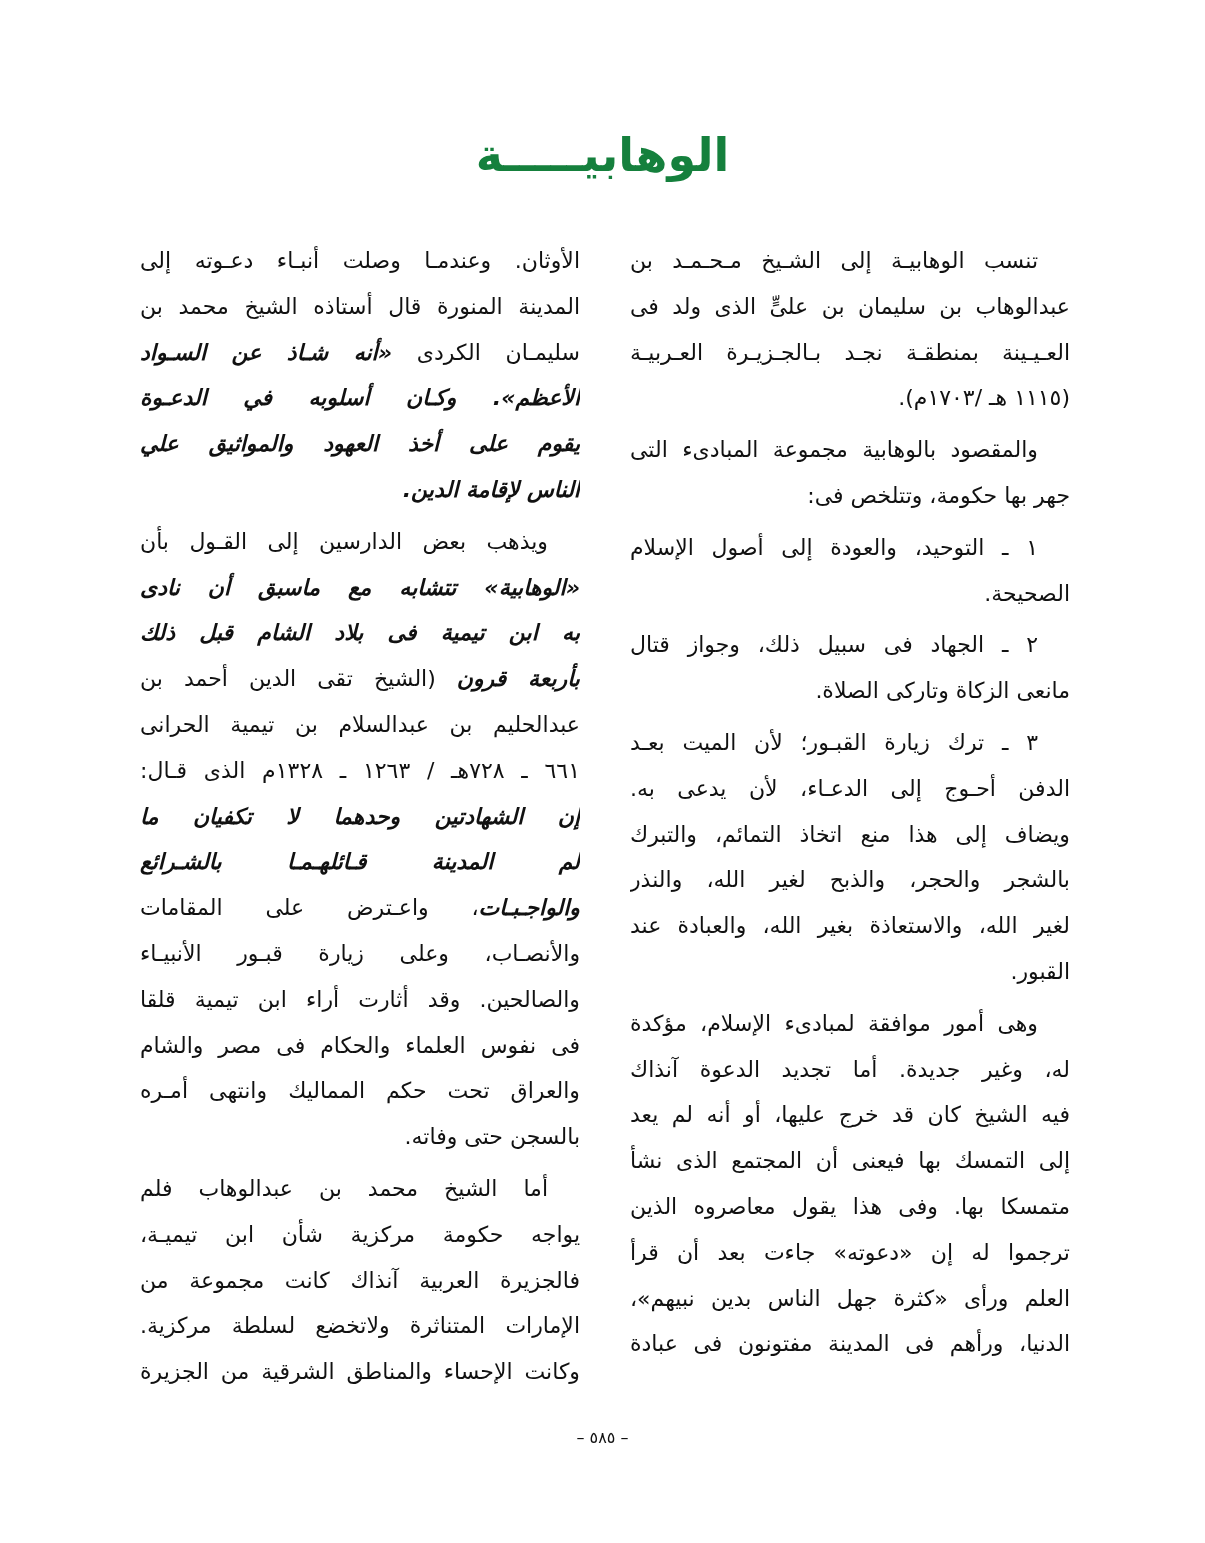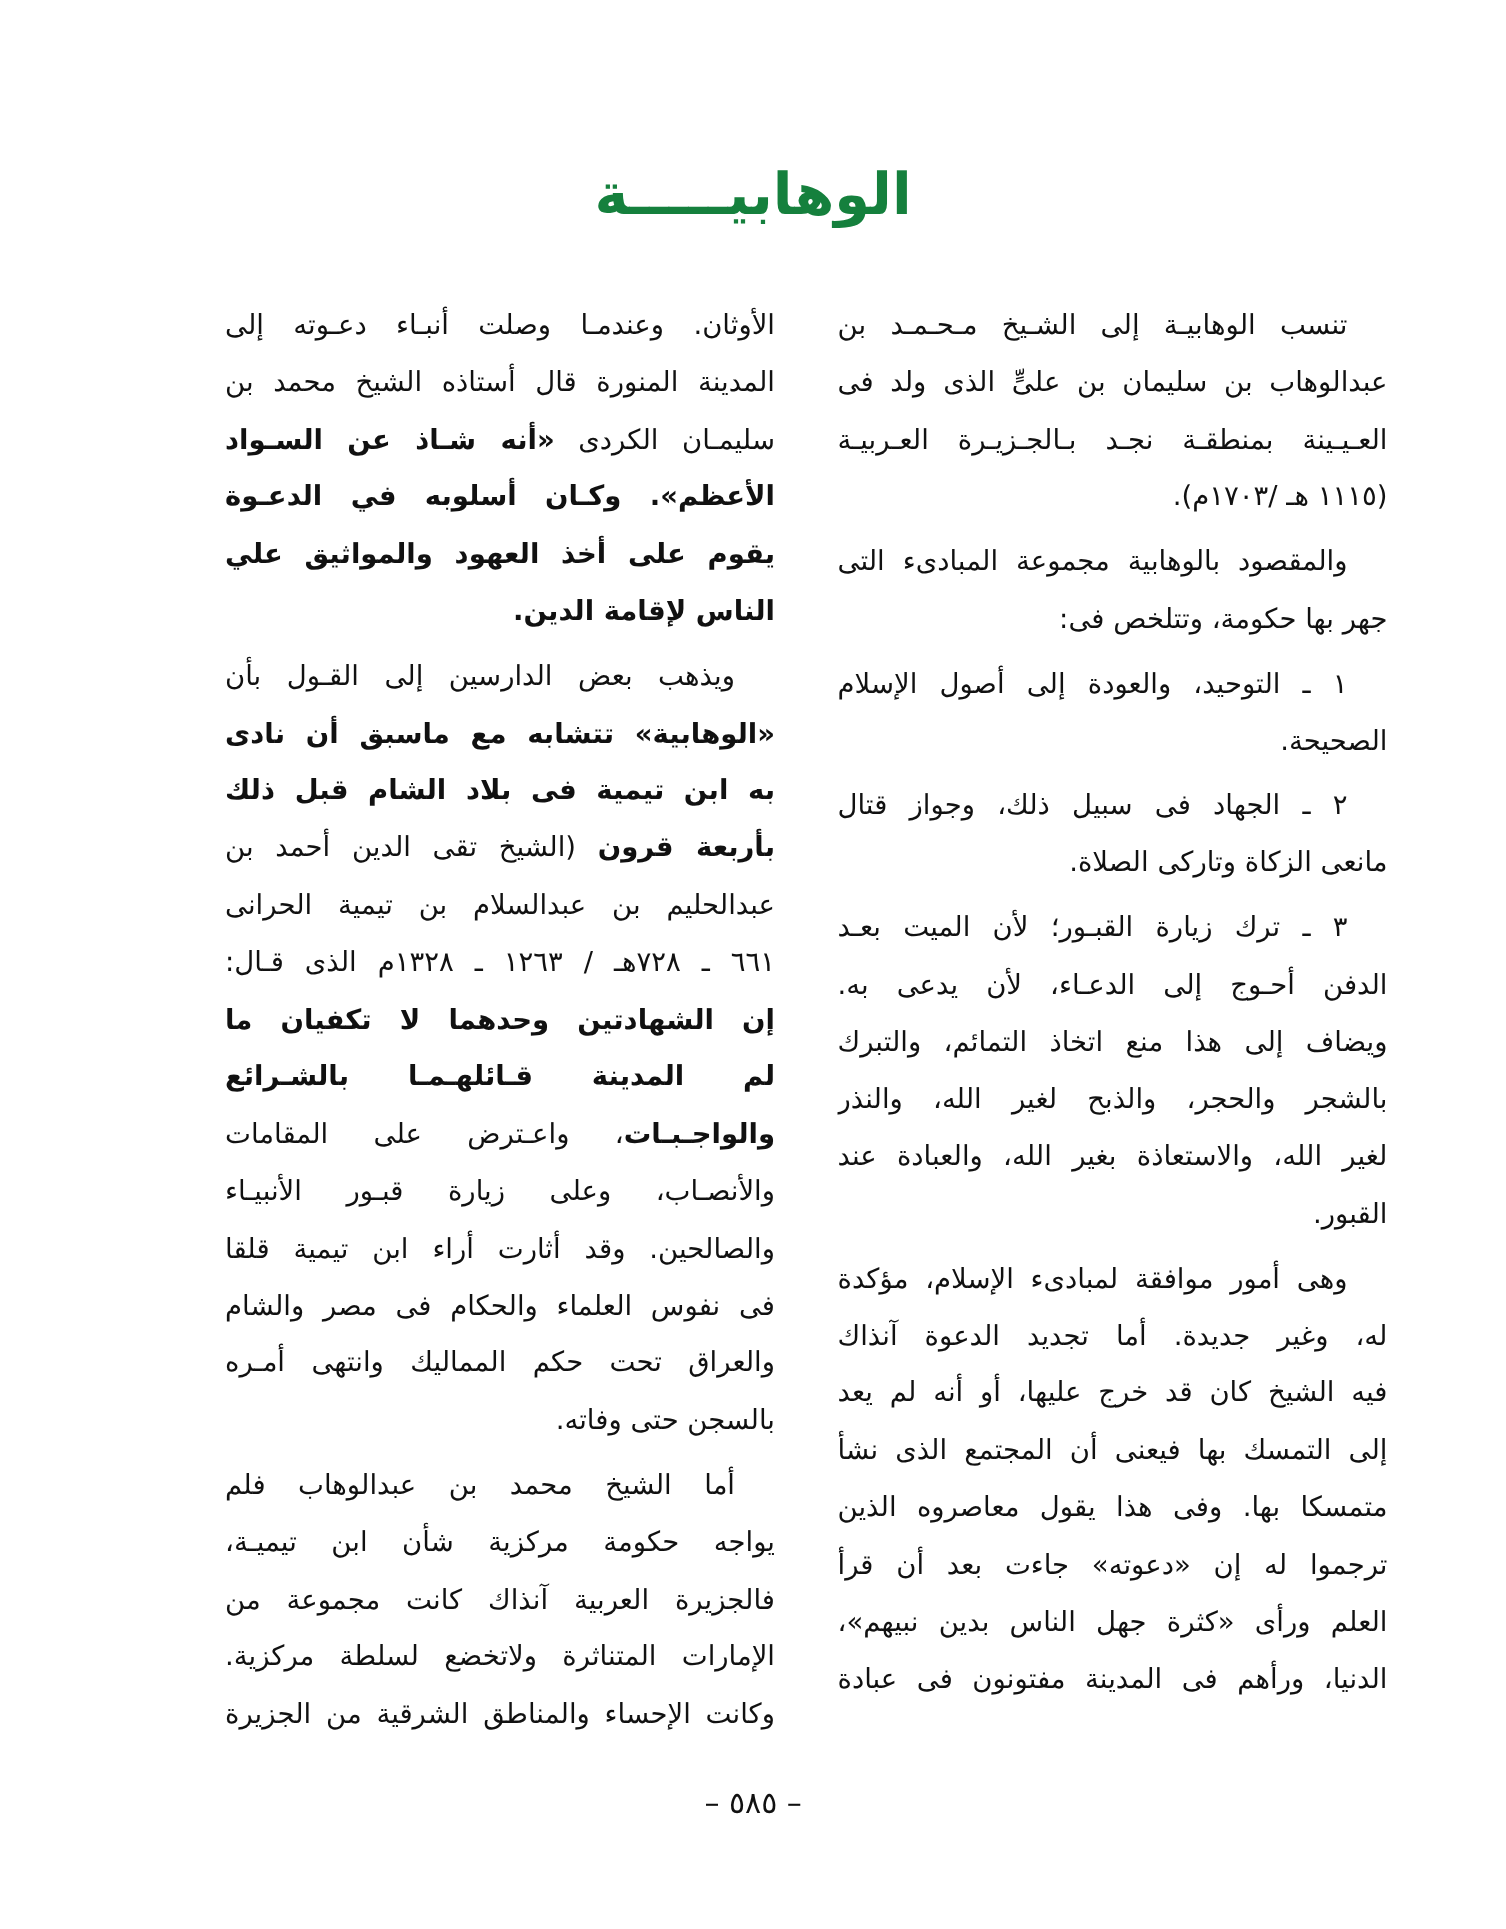--- a/index.html
+++ b/index.html
@@ -1,30 +1,30 @@
 <!DOCTYPE html>
 <html lang="ar" dir="rtl"><head>
   <meta charset="utf-8">
   <style>
     html, body { margin: 0; padding: 0; background: #ffffff; }
     body { width: 1205px; height: 1543px; position: relative; overflow: hidden;
            font-family: "DejaVu Sans", sans-serif; color: #111; }
     .title { position: absolute; top: 128px; left: 0; width: 1205px; text-align: center;
              font-size: 46px; font-weight: bold; color: #15803d; letter-spacing: 1px; }
-    .col { position: absolute; top: 238px; width: 440px; direction: rtl; margin-left: 40px; }
+    .col { position: absolute; top: 238px; width: 440px; direction: rtl; }
     .col-right { left: 630px; }
     .col-left { left: 140px; }
     .line { height: 45.8px; line-height: 45.8px; font-size: 22px; white-space: nowrap;
             text-align: justify; text-align-last: justify; overflow: hidden; }
     .line.last { text-align-last: right; }
     .line.indent { padding-right: 32px; }
     .line.gap { margin-top: 6px; }
-    .b { font-weight: bold; }
+    .b { font-weight: bold; font-style: italic; }
     .page-num { position: absolute; top: 1428px; left: 0; width: 1205px; text-align: center;
-                font-size: 24px; direction: rtl; }
+                font-size: 16px; direction: rtl; }
   </style>
 </head>
 <body>
 
 <div class="title">الوهابيـــــة</div>
 
 <div class="col col-right">
     <div class="line indent"><span>تنسب الوهابيـة إلى الشـيخ مـحـمـد بن</span></div>
     <div class="line"><span>عبدالوهاب بن سليمان بن علىٍّ الذى ولد فى</span></div>
     <div class="line"><span>العـيـينة بمنطقـة نجـد بـالجـزيـرة العـربيـة</span></div>

